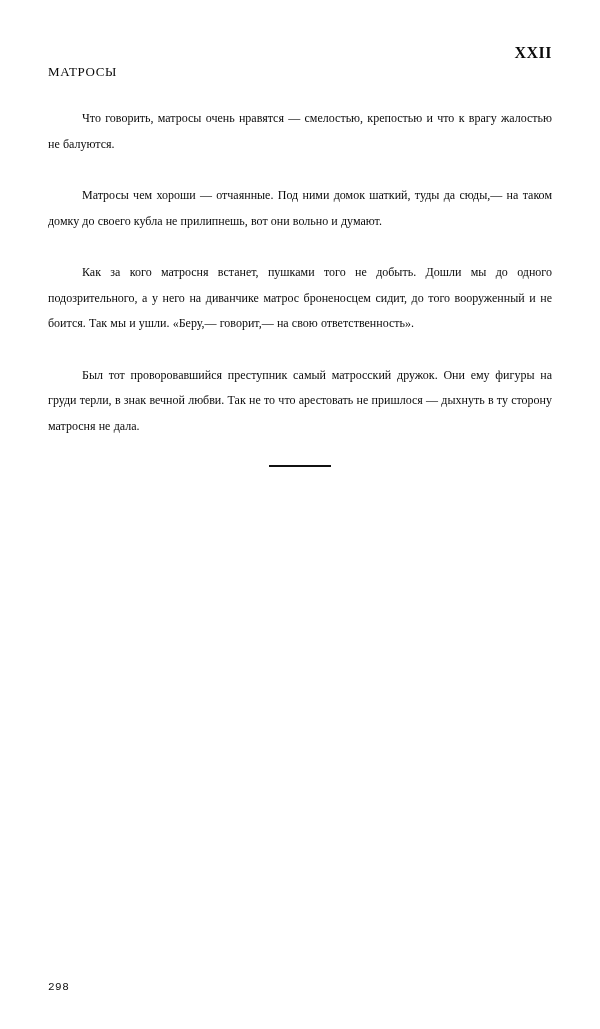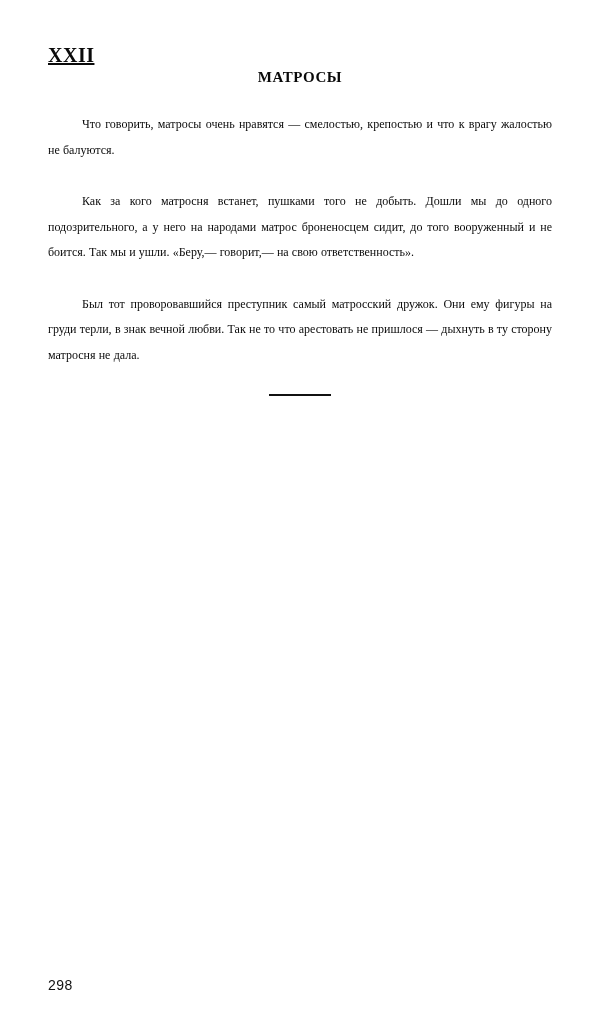--- a/index.html
+++ b/index.html
@@ -16,31 +16,29 @@
     overflow: hidden;
   }
   .page {
     position: relative;
     width: 600px;
     height: 1029px;
     box-sizing: border-box;
     padding: 36px 48px 0 48px;
   }
   .chapter-number {
-    text-align: left;
+    text-align: right;
     font-weight: bold;
-    font-size: 20px;
+    font-size: 16px;
     letter-spacing: 0.5px;
     margin: 8px 0 2px 0;
-    text-decoration: underline;
   }
   .chapter-title {
-    text-align: center;
-    font-weight: bold;
-    font-size: 15px;
+    font-weight: normal;
+    font-size: 13px;
     letter-spacing: 0.6px;
     margin: 0 0 26px 0;
   }
   .body-text p {
     margin: 0 0 26px 0;
     text-indent: 34px;
     font-size: 12px;
     line-height: 25.5px;
     text-align: justify;
     text-justify: inter-word;
@@ -52,37 +50,38 @@
   .divider {
     width: 62px;
     height: 0;
     border-top: 2.5px solid #111;
     margin: 26px auto 0 auto;
   }
   .footer {
     position: absolute;
     left: 48px;
     bottom: 36px;
-    font-size: 14px;
-    font-family: Liberation Sans, sans-serif;
+    font-size: 11px;
+    font-family: Liberation Mono, monospace;
     letter-spacing: 0.5px;
     color: #111;
   }
 </style>
 </head>
 <body>
 
 <div class="page">
 
   <div class="chapter-number">XXII</div>
   <div class="chapter-title">МАТРОСЫ</div>
 
   <div class="body-text">
     <p>Что говорить, матросы очень нравятся — смелостью, крепостью и что к врагу жалостью не балуются.</p>
-    <p>Как за кого матросня встанет, пушками того не добыть. Дошли мы до одного подозрительного, а у него на народами матрос броненосцем сидит, до того вооруженный и не боится. Так мы и ушли. «Беру,— говорит,— на свою ответственность».</p>
+    <p>Матросы чем хороши — отчаянные. Под ними домок шаткий, туды да сюды,— на таком домку до своего кубла не прилипнешь, вот они вольно и думают.</p>
+    <p>Как за кого матросня встанет, пушками того не добыть. Дошли мы до одного подозрительного, а у него на диванчике матрос броненосцем сидит, до того вооруженный и не боится. Так мы и ушли. «Беру,— говорит,— на свою ответственность».</p>
     <p>Был тот проворовавшийся преступник самый матросский дружок. Они ему фигуры на груди терли, в знак вечной любви. Так не то что арестовать не пришлося — дыхнуть в ту сторону матросня не дала.</p>
   </div>
 
   <div class="divider"></div>
 
   <div class="footer">298</div>
 
 </div>
 
 </body></html>

